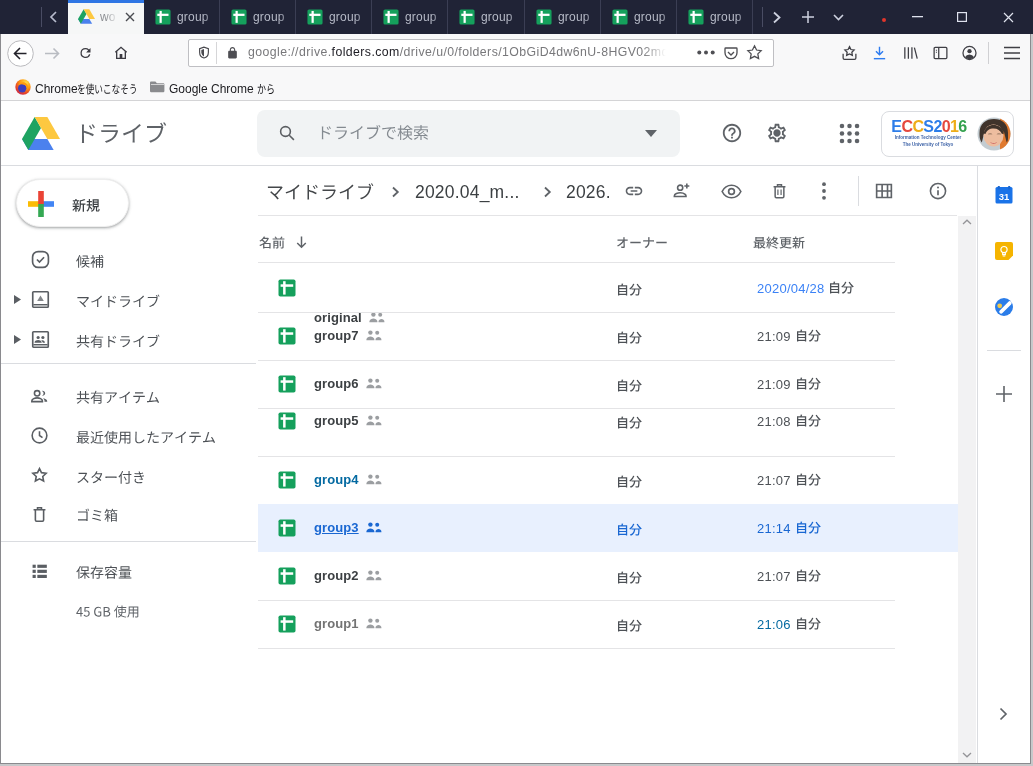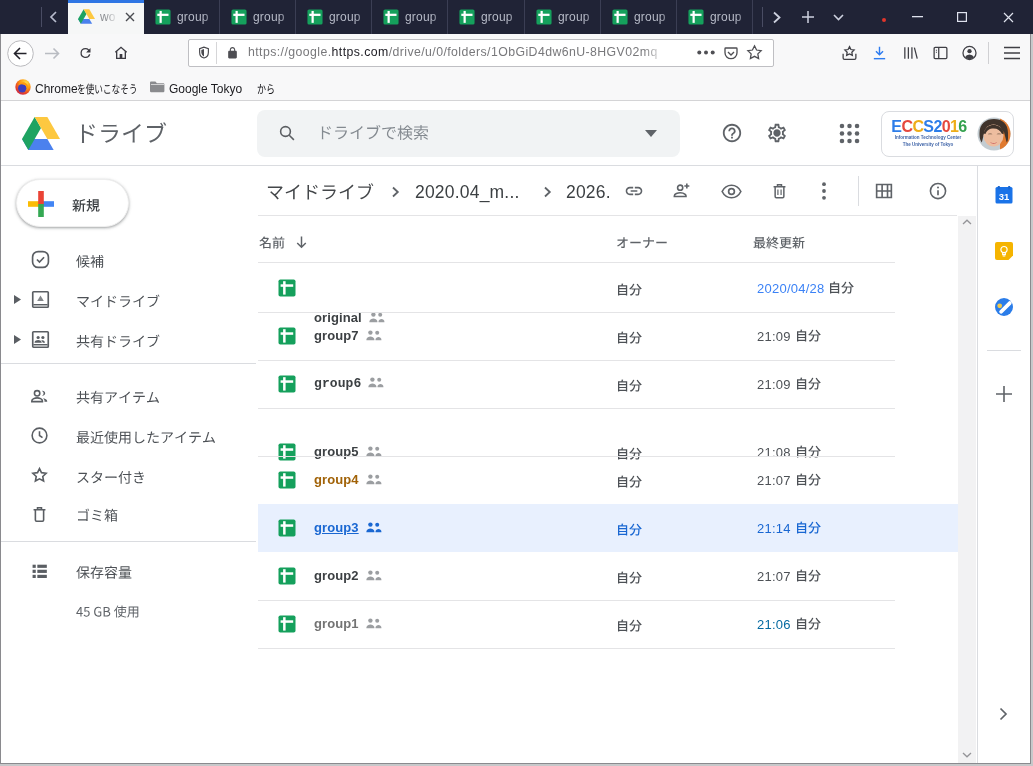--- a/index.html
+++ b/index.html
@@ -169,21 +169,21 @@
   </svg>
 <div id="urlbar"></div>
 <svg class="abs" style="left:197px;top:45px" width="14" height="16" viewBox="0 0 24 24">
     <path fill="none" stroke="#4a4a4f" stroke-width="2" d="M12 2 4.5 4.5v6c0 4.6 3.2 8.9 7.5 10 4.3-1.1 7.5-5.4 7.5-10v-6L12 2z"></path>
     <path fill="#4a4a4f" d="M12 5.2l-4.6 1.6v4.1c0 3.2 1.9 6.2 4.6 7.2V5.2z"></path>
   </svg>
 <div class="abs" style="left:216px;top:42px;width:1px;height:22px;background:#d6d6d8"></div>
 <svg class="abs" style="left:226px;top:46px" width="13" height="14" viewBox="0 0 24 24">
     <path fill="#4e4e53" d="M18 8h-1V6c0-2.76-2.24-5-5-5S7 3.24 7 6v2H6c-1.1 0-2 .9-2 2v10c0 1.1.9 2 2 2h12c1.1 0 2-.9 2-2V10c0-1.1-.9-2-2-2zM9 6c0-1.66 1.34-3 3-3s3 1.34 3 3v2H9V6z"></path>
   </svg>
-<div class="urltext"><span style="color:#78787b">https://google.</span><b>https.com</b><span style="color:#78787b">/drive/u/0/folders/1ObGiD4dw6nU-8HGV02mq</span></div>
+<div class="urltext"><span style="color:#78787b">google://drive.</span><b>folders.com</b><span style="color:#78787b">/drive/u/0/folders/1ObGiD4dw6nU-8HGV02mq</span></div>
 <div class="abs" style="left:643px;top:40px;width:27px;height:26px;background:linear-gradient(90deg,rgba(255,255,255,0),#fff 85%)"></div>
 <svg class="abs" style="left:697px;top:50px" width="18" height="5" viewBox="0 0 18 5">
     <circle cx="2.3" cy="2.5" r="2" fill="#4f4f54"></circle>
     <circle cx="9" cy="2.5" r="2" fill="#4f4f54"></circle>
     <circle cx="15.7" cy="2.5" r="2" fill="#4f4f54"></circle>
   </svg>
 <svg class="abs" style="left:723px;top:46px" width="16" height="16" viewBox="0 0 24 24">
     <path fill="none" stroke="#4e4e53" stroke-width="2" d="M4 3h16c.6 0 1 .4 1 1v6a9 9 0 0 1-18 0V4c0-.6.4-1 1-1z"></path>
     <path fill="none" stroke="#4e4e53" stroke-width="2" d="m7.5 9 4.5 4.5L16.5 9"></path>
   </svg>
@@ -231,21 +231,21 @@
 <path fill="#ffd93d" d="M9.5 1.5c1.5.4 3 1.5 3.8 3l-1.5.3c-.6-1.4-1.3-2.4-2.3-3.3z" opacity=".8"></path>
   </svg>
 <span class="abs" style="left:35px;top:82px;font-size:12px;color:#1b1b1f">Chrome</span>
 <svg style="position:absolute;left:77px;top:81px" width="61" height="18" viewBox="0 0 61 18">
     <path fill="#1b1b1f" transform="translate(0 12.5) scale(0.72 1)" d="M5.5 -9.5Q5.4 -9.1 5.3 -8.6Q5.2 -8.2 5 -7.6Q4.8 -7 4.4 -6.4Q4.1 -5.9 3.8 -5.4Q4 -5.5 4.3 -5.6Q4.6 -5.7 4.9 -5.8Q5.2 -5.8 5.4 -5.8Q6.1 -5.8 6.6 -5.4Q7.1 -5 7.1 -4.3Q7.1 -4.1 7.1 -3.7Q7.1 -3.4 7.1 -3Q7.1 -2.6 7.1 -2.2Q7.1 -1.9 7.1 -1.6H6.2Q6.2 -1.8 6.2 -2.1Q6.2 -2.5 6.2 -2.8Q6.2 -3.2 6.2 -3.5Q6.2 -3.8 6.2 -4.1Q6.2 -4.6 5.9 -4.8Q5.6 -5.1 5.1 -5.1Q4.5 -5.1 4 -4.8Q3.5 -4.6 3 -4.2Q2.8 -4 2.5 -3.6Q2.3 -3.3 2 -2.9L1.1 -3.6Q2 -4.4 2.6 -5.1Q3.2 -5.9 3.5 -6.5Q3.9 -7.1 4.1 -7.6Q4.3 -8.1 4.4 -8.6Q4.5 -9.1 4.5 -9.6ZM1.4 -8.2Q1.9 -8.1 2.5 -8.1Q3 -8.1 3.4 -8.1Q4.3 -8.1 5.2 -8.1Q6.1 -8.1 7 -8.2Q8 -8.3 8.8 -8.5L8.8 -7.6Q8.2 -7.5 7.5 -7.4Q6.8 -7.3 6.1 -7.3Q5.3 -7.3 4.6 -7.2Q4 -7.2 3.4 -7.2Q3.1 -7.2 2.8 -7.2Q2.5 -7.2 2.1 -7.3Q1.7 -7.3 1.4 -7.3ZM10.6 -5.3Q10.4 -5.3 10.2 -5.2Q10.1 -5.1 9.9 -5Q9.7 -5 9.5 -4.9Q8.9 -4.7 8.1 -4.3Q7.2 -4 6.4 -3.5Q5.8 -3.2 5.3 -2.9Q4.9 -2.6 4.6 -2.2Q4.3 -1.8 4.3 -1.4Q4.3 -1.1 4.5 -0.9Q4.7 -0.6 5 -0.5Q5.3 -0.4 5.6 -0.4Q6 -0.3 6.5 -0.3Q7.2 -0.3 8.1 -0.4Q9 -0.5 9.8 -0.6L9.8 0.3Q9.3 0.4 8.7 0.4Q8.2 0.5 7.6 0.5Q7 0.5 6.5 0.5Q5.6 0.5 4.9 0.4Q4.2 0.2 3.8 -0.2Q3.4 -0.6 3.4 -1.3Q3.4 -1.8 3.6 -2.3Q3.9 -2.7 4.3 -3.1Q4.7 -3.5 5.2 -3.8Q5.8 -4.1 6.3 -4.4Q6.9 -4.7 7.4 -4.9Q7.9 -5.1 8.4 -5.3Q8.8 -5.5 9.2 -5.7Q9.5 -5.8 9.7 -6Q9.9 -6.1 10.2 -6.2Z M15.9 -8.8H23.5V-7.9H15.9ZM17 -6V-4.2H22.3V-6ZM16.2 -6.7H23.2V-3.4H16.2ZM17 -3.2Q17.5 -2.2 18.5 -1.6Q19.5 -0.9 20.8 -0.4Q22.1 -0 23.7 0.2Q23.6 0.3 23.5 0.4Q23.4 0.6 23.3 0.7Q23.2 0.8 23.1 1Q21.5 0.7 20.2 0.3Q18.9 -0.2 17.9 -1Q16.8 -1.8 16.2 -2.9ZM19.2 -10H20.1V-4.7Q20.1 -4 20 -3.3Q19.9 -2.7 19.7 -2Q19.5 -1.4 19 -0.8Q18.6 -0.3 17.8 0.2Q17.1 0.7 16 1Q15.9 0.9 15.8 0.8Q15.7 0.6 15.6 0.5Q15.5 0.3 15.4 0.2Q16.5 -0 17.2 -0.4Q17.9 -0.8 18.3 -1.3Q18.7 -1.8 18.9 -2.4Q19.1 -2.9 19.1 -3.5Q19.2 -4.1 19.2 -4.7ZM15.3 -10.1 16.2 -9.8Q15.8 -8.8 15.2 -7.8Q14.7 -6.9 14 -6Q13.4 -5.1 12.8 -4.5Q12.7 -4.6 12.6 -4.7Q12.5 -4.9 12.4 -5.1Q12.3 -5.2 12.2 -5.4Q12.9 -5.9 13.4 -6.7Q14 -7.5 14.5 -8.3Q15 -9.2 15.3 -10.1ZM14.1 -7 14.9 -7.8 14.9 -7.8V1H14.1Z M26.7 -8.4Q26.7 -8.2 26.6 -8Q26.6 -7.8 26.6 -7.6Q26.6 -7.4 26.6 -7.2Q26.6 -6.8 26.6 -6.4Q26.6 -5.9 26.6 -5.4Q26.6 -4.9 26.7 -4.4Q26.8 -3.4 27 -2.6Q27.2 -1.9 27.5 -1.5Q27.9 -1 28.3 -1Q28.5 -1 28.7 -1.2Q29 -1.5 29.2 -1.8Q29.3 -2.2 29.5 -2.6Q29.7 -3 29.8 -3.5L30.5 -2.6Q30.2 -1.6 29.8 -1Q29.4 -0.4 29.1 -0.2Q28.7 0.1 28.3 0.1Q27.7 0.1 27.2 -0.3Q26.7 -0.7 26.3 -1.6Q25.9 -2.6 25.7 -4.1Q25.7 -4.7 25.6 -5.3Q25.6 -5.9 25.6 -6.4Q25.6 -7 25.6 -7.3Q25.6 -7.5 25.6 -7.9Q25.6 -8.2 25.5 -8.4ZM32.9 -8Q33.2 -7.6 33.5 -7.1Q33.8 -6.5 34.1 -5.9Q34.3 -5.3 34.5 -4.6Q34.7 -4 34.9 -3.3Q35 -2.7 35 -2.1L34.1 -1.7Q34 -2.5 33.8 -3.3Q33.7 -4.2 33.4 -5Q33.1 -5.8 32.8 -6.5Q32.4 -7.2 32 -7.7Z M38.8 -8.4Q39.5 -8.3 40.3 -8.3Q41.1 -8.3 42 -8.3Q42.6 -8.3 43.1 -8.3Q43.7 -8.3 44.3 -8.4Q44.8 -8.4 45.2 -8.4V-7.5Q44.8 -7.4 44.3 -7.4Q43.7 -7.4 43.1 -7.3Q42.6 -7.3 42 -7.3Q41.1 -7.3 40.3 -7.3Q39.5 -7.4 38.8 -7.4ZM39.3 -3.6Q39.2 -3.2 39.1 -2.9Q39.1 -2.6 39.1 -2.2Q39.1 -1.5 39.8 -1.1Q40.5 -0.7 41.9 -0.7Q42.7 -0.7 43.5 -0.7Q44.3 -0.8 44.9 -0.9Q45.6 -1 46 -1.2L46 -0.1Q45.6 -0 45 0.1Q44.3 0.2 43.6 0.2Q42.8 0.3 41.9 0.3Q40.7 0.3 39.9 0Q39 -0.2 38.5 -0.7Q38.1 -1.3 38.1 -2Q38.1 -2.5 38.2 -2.9Q38.2 -3.3 38.3 -3.7Z M49.2 -7.6Q49.5 -7.5 49.9 -7.5Q50.2 -7.5 50.6 -7.5Q51.3 -7.5 52 -7.6Q52.7 -7.6 53.4 -7.7Q54.1 -7.9 54.8 -8.1L54.9 -7.2Q54.3 -7.1 53.6 -6.9Q52.9 -6.8 52.1 -6.7Q51.4 -6.6 50.6 -6.6Q50.3 -6.6 49.9 -6.6Q49.6 -6.7 49.2 -6.7ZM53.4 -9.5Q53.3 -9.2 53.2 -8.8Q53.1 -8.3 53 -7.9Q52.9 -7.4 52.7 -7Q52.4 -6.1 52 -5.1Q51.6 -4.2 51.1 -3.3Q50.5 -2.4 50 -1.7L49.1 -2.2Q49.5 -2.7 49.9 -3.3Q50.3 -3.9 50.7 -4.5Q51 -5.2 51.3 -5.8Q51.6 -6.4 51.8 -7Q52 -7.5 52.2 -8.3Q52.3 -9 52.4 -9.6ZM56.2 -5.8Q56.2 -5.5 56.2 -5.2Q56.2 -4.9 56.2 -4.5Q56.2 -4.2 56.3 -3.8Q56.3 -3.3 56.3 -2.8Q56.3 -2.3 56.3 -1.9Q56.4 -1.4 56.4 -1.1Q56.4 -0.7 56.1 -0.3Q55.9 0.1 55.5 0.4Q55 0.6 54.3 0.6Q53.6 0.6 53.1 0.4Q52.5 0.2 52.2 -0.1Q51.9 -0.5 51.9 -1.1Q51.9 -1.7 52.2 -2.1Q52.5 -2.5 53 -2.7Q53.6 -2.9 54.3 -2.9Q55.3 -2.9 56.1 -2.6Q57 -2.4 57.6 -1.9Q58.3 -1.5 58.8 -1.1L58.3 -0.3Q57.9 -0.6 57.5 -0.9Q57.1 -1.2 56.6 -1.5Q56.1 -1.8 55.5 -2Q54.9 -2.2 54.2 -2.2Q53.6 -2.2 53.2 -1.9Q52.7 -1.6 52.7 -1.2Q52.7 -0.8 53.1 -0.5Q53.4 -0.3 54.1 -0.3Q54.6 -0.3 54.9 -0.4Q55.2 -0.6 55.4 -0.8Q55.5 -1.1 55.5 -1.4Q55.5 -1.8 55.5 -2.3Q55.4 -2.9 55.4 -3.5Q55.4 -4.1 55.4 -4.7Q55.3 -5.3 55.3 -5.8ZM58.6 -5.5Q58.3 -5.8 57.8 -6.1Q57.3 -6.4 56.8 -6.7Q56.3 -7 55.9 -7.2L56.4 -7.9Q56.7 -7.7 57.1 -7.5Q57.5 -7.3 57.9 -7.1Q58.3 -6.9 58.6 -6.7Q59 -6.5 59.2 -6.3Z M63.1 -9Q63.4 -8.9 63.6 -8.9Q63.8 -8.9 64.1 -8.9Q64.3 -8.9 64.6 -8.9Q65 -8.9 65.4 -9Q65.9 -9 66.3 -9Q66.8 -9 67.2 -9.1Q67.6 -9.1 67.8 -9.1Q68 -9.1 68.2 -9.2Q68.3 -9.2 68.4 -9.2L69 -8.5Q68.9 -8.5 68.7 -8.3Q68.5 -8.2 68.4 -8.1Q68.1 -7.9 67.8 -7.6Q67.4 -7.3 67 -6.9Q66.6 -6.6 66.2 -6.3Q65.8 -6 65.5 -5.7Q65.1 -5.4 64.8 -5.1Q65.7 -5.2 66.7 -5.3Q67.7 -5.4 68.7 -5.4Q69.7 -5.5 70.5 -5.5L70.5 -4.6Q69.6 -4.6 68.8 -4.6Q68 -4.6 67.5 -4.5Q67 -4.5 66.6 -4.3Q66.2 -4.1 65.9 -3.8Q65.6 -3.5 65.4 -3.1Q65.2 -2.7 65.2 -2.3Q65.2 -1.7 65.5 -1.3Q65.7 -0.9 66.2 -0.8Q66.7 -0.6 67.2 -0.5Q67.8 -0.4 68.2 -0.4Q68.6 -0.4 69 -0.5L68.8 0.5Q66.6 0.6 65.4 -0.1Q64.2 -0.7 64.2 -2.1Q64.2 -2.6 64.5 -3.1Q64.7 -3.5 65 -3.9Q65.3 -4.2 65.6 -4.4Q64.7 -4.3 63.5 -4.2Q62.4 -4 61.3 -3.9L61.2 -4.8Q61.7 -4.8 62.3 -4.9Q62.8 -4.9 63.3 -5Q63.8 -5.3 64.4 -5.8Q64.9 -6.2 65.5 -6.7Q66 -7.2 66.5 -7.6Q67 -8 67.3 -8.2Q67.1 -8.2 66.8 -8.2Q66.5 -8.2 66.1 -8.2Q65.7 -8.1 65.3 -8.1Q64.9 -8.1 64.6 -8.1Q64.3 -8.1 64.1 -8.1Q63.9 -8 63.6 -8Q63.4 -8 63.2 -8Z M80.6 -4Q80.6 -4.5 80.4 -4.9Q80.1 -5.3 79.7 -5.5Q79.2 -5.7 78.6 -5.7Q77.9 -5.7 77.3 -5.6Q76.7 -5.5 76.2 -5.4Q75.7 -5.2 75.3 -5.1Q75 -5 74.8 -4.9Q74.5 -4.8 74.3 -4.8L74 -5.9Q74.2 -5.9 74.5 -5.9Q74.8 -6 75.1 -6Q75.5 -6.1 76.1 -6.3Q76.7 -6.4 77.3 -6.5Q78 -6.6 78.7 -6.6Q79.5 -6.6 80.2 -6.3Q80.9 -6 81.3 -5.4Q81.7 -4.8 81.7 -4Q81.7 -3 81.2 -2.2Q80.8 -1.5 80.1 -0.9Q79.4 -0.3 78.4 0Q77.4 0.4 76.2 0.6L75.7 -0.3Q76.8 -0.5 77.7 -0.8Q78.6 -1.1 79.2 -1.5Q79.9 -1.9 80.3 -2.6Q80.6 -3.2 80.6 -4ZM75.6 -9.4Q76.1 -9.3 76.8 -9.2Q77.5 -9.1 78.2 -9Q78.9 -8.9 79.6 -8.9Q80.3 -8.8 80.7 -8.8L80.6 -7.9Q80.1 -8 79.4 -8Q78.7 -8.1 78 -8.1Q77.3 -8.2 76.6 -8.3Q76 -8.4 75.4 -8.5Z"></path>
   </svg>
 <svg class="abs" style="left:150px;top:80px" width="15" height="13" viewBox="0 0 24 20">
     <path fill="#8a8b8e" d="M2 2h7l2.5 3H22c1.1 0 2 .9 2 2v11a2 2 0 0 1-2 2H2a2 2 0 0 1-2-2V4c0-1.1.9-2 2-2z" transform="scale(.96)"></path>
     <path fill="#fff" d="M1.5 6.5h21V7.5h-21z"></path>
   </svg>
-<span class="abs" style="left:169px;top:82px;font-size:12px;color:#1b1b1f">Google Tokyo</span>
+<span class="abs" style="left:169px;top:82px;font-size:12px;color:#1b1b1f">Google Chrome</span>
 <svg style="position:absolute;left:257px;top:81px" width="19" height="18" viewBox="0 0 19 18">
     <path fill="#1b1b1f" transform="translate(0 12.5) scale(0.75 1)" d="M5.3 -9.4Q5.2 -9.2 5.2 -9Q5.1 -8.8 5.1 -8.7Q5.1 -8.4 5 -8.1Q4.9 -7.7 4.9 -7.3Q4.8 -6.9 4.7 -6.5Q4.6 -6 4.4 -5.3Q4.2 -4.7 4 -4Q3.8 -3.2 3.5 -2.5Q3.2 -1.8 2.8 -1Q2.5 -0.3 2.1 0.4L1.1 -0Q1.5 -0.6 1.9 -1.2Q2.2 -1.9 2.5 -2.7Q2.8 -3.4 3.1 -4.1Q3.3 -4.8 3.5 -5.5Q3.7 -6.1 3.8 -6.5Q3.9 -7.2 4 -8Q4.1 -8.8 4.1 -9.5ZM9.4 -8.1Q9.7 -7.7 10 -7.2Q10.3 -6.6 10.6 -6Q10.9 -5.4 11.2 -4.8Q11.4 -4.2 11.6 -3.8L10.6 -3.3Q10.5 -3.8 10.3 -4.4Q10.1 -5 9.8 -5.6Q9.5 -6.2 9.1 -6.8Q8.8 -7.3 8.5 -7.7ZM0.9 -6.7Q1.2 -6.7 1.5 -6.7Q1.7 -6.7 2 -6.7Q2.3 -6.7 2.7 -6.8Q3.1 -6.8 3.6 -6.8Q4.1 -6.9 4.6 -6.9Q5.1 -7 5.5 -7Q5.9 -7 6.2 -7Q6.7 -7 7.1 -6.9Q7.6 -6.7 7.8 -6.2Q8.1 -5.8 8.1 -5Q8.1 -4.3 8 -3.5Q8 -2.6 7.8 -1.9Q7.7 -1.2 7.4 -0.7Q7.1 -0.1 6.7 0.1Q6.2 0.3 5.7 0.3Q5.3 0.3 4.9 0.3Q4.5 0.2 4.2 0.2L4.1 -0.8Q4.3 -0.8 4.6 -0.7Q4.9 -0.6 5.1 -0.6Q5.4 -0.6 5.6 -0.6Q5.9 -0.6 6.2 -0.7Q6.4 -0.8 6.6 -1.2Q6.8 -1.6 6.9 -2.2Q7 -2.8 7.1 -3.5Q7.2 -4.2 7.2 -4.9Q7.2 -5.4 7 -5.7Q6.9 -6 6.6 -6.1Q6.3 -6.2 5.9 -6.2Q5.6 -6.2 5.1 -6.1Q4.6 -6.1 4 -6Q3.4 -6 2.9 -5.9Q2.4 -5.9 2.1 -5.8Q1.9 -5.8 1.6 -5.8Q1.3 -5.7 1 -5.7Z M16 -9.4Q16.4 -9.3 17 -9.1Q17.6 -9 18.3 -8.9Q19 -8.7 19.6 -8.6Q20.3 -8.5 20.7 -8.5L20.4 -7.6Q20.1 -7.6 19.6 -7.7Q19.1 -7.8 18.6 -7.9Q18 -8 17.5 -8.1Q16.9 -8.2 16.5 -8.3Q16.1 -8.4 15.8 -8.5ZM15.8 -7.2Q15.7 -6.9 15.6 -6.5Q15.6 -6 15.5 -5.5Q15.4 -5 15.4 -4.6Q15.3 -4.1 15.3 -3.8Q16.1 -4.6 17.1 -5Q18.1 -5.3 19.2 -5.3Q20.1 -5.3 20.8 -5Q21.5 -4.7 21.8 -4.1Q22.2 -3.5 22.2 -2.8Q22.2 -2 21.9 -1.3Q21.5 -0.7 20.7 -0.3Q19.9 0.2 18.7 0.4Q17.5 0.6 15.9 0.4L15.6 -0.6Q17.5 -0.3 18.7 -0.6Q20 -0.8 20.6 -1.4Q21.2 -2 21.2 -2.8Q21.2 -3.3 20.9 -3.7Q20.7 -4.1 20.2 -4.3Q19.7 -4.5 19.1 -4.5Q17.9 -4.5 17 -4.1Q16 -3.6 15.4 -2.9Q15.2 -2.7 15.2 -2.6Q15.1 -2.4 15 -2.3L14.1 -2.5Q14.2 -2.8 14.3 -3.3Q14.4 -3.8 14.4 -4.3Q14.5 -4.9 14.6 -5.4Q14.6 -6 14.7 -6.5Q14.7 -7 14.7 -7.4Z"></path>
   </svg>
 <div id="dheader"></div>
 <svg style="position:absolute;left:22px;top:117px" width="38" height="33" viewBox="0 0 1443 1250">
 <path fill="#4b81ee" d="M240.5 1250 0 833.3h962l240.5 416.7z"></path>
 <path fill="#1ea362" d="M481 0 0 833.3l240.5 416.7 481-833.4z"></path>
 <path fill="#fdc840" d="M1443 833.3 962 0H481l481 833.3z"></path>
   </svg>
 <svg style="position:absolute;left:75px;top:118px" width="93" height="34" viewBox="0 0 93 34">
@@ -478,35 +478,35 @@
         <path fill="#4d5156" transform="translate(0 13.5)" d="M2.8 -6.4H10.2V-5.2H2.8ZM2.8 -3.6H10.2V-2.4H2.8ZM2.8 -0.7H10.2V0.4H2.8ZM2 -9.2H11.2V1H9.9V-8.1H3.3V1.1H2ZM5.8 -11 7.2 -10.8Q7 -10.2 6.8 -9.6Q6.5 -9 6.3 -8.6L5.2 -8.8Q5.3 -9.1 5.4 -9.5Q5.5 -9.9 5.6 -10.3Q5.7 -10.7 5.8 -11Z M15.5 -6.1H22.7V-4.9H15.5ZM22.3 -6.1H23.6Q23.6 -6.1 23.6 -6Q23.6 -5.9 23.6 -5.8Q23.6 -5.6 23.6 -5.6Q23.5 -4.1 23.5 -3Q23.4 -1.9 23.3 -1.2Q23.2 -0.5 23.1 -0.1Q23 0.3 22.8 0.5Q22.6 0.7 22.3 0.9Q22.1 1 21.7 1Q21.4 1 20.8 1Q20.3 1 19.7 1Q19.7 0.7 19.6 0.4Q19.5 0 19.3 -0.2Q19.9 -0.2 20.4 -0.2Q20.9 -0.1 21.1 -0.1Q21.3 -0.1 21.5 -0.2Q21.6 -0.2 21.7 -0.3Q21.9 -0.5 22 -1.1Q22.1 -1.7 22.2 -2.8Q22.3 -4 22.3 -5.9ZM17.1 -10.8 18.4 -10.4Q18 -9.3 17.3 -8.2Q16.6 -7.2 15.9 -6.4Q15.1 -5.5 14.3 -4.9Q14.2 -5 14 -5.2Q13.8 -5.4 13.6 -5.6Q13.4 -5.7 13.2 -5.8Q14.1 -6.4 14.8 -7.2Q15.5 -7.9 16.1 -8.8Q16.7 -9.8 17.1 -10.8ZM21.8 -10.8Q22.1 -10.1 22.6 -9.5Q23 -8.8 23.6 -8.2Q24.1 -7.6 24.7 -7Q25.2 -6.5 25.8 -6.1Q25.6 -6 25.4 -5.8Q25.2 -5.6 25 -5.4Q24.8 -5.2 24.7 -5Q24.2 -5.5 23.6 -6.1Q23.1 -6.7 22.5 -7.4Q22 -8.1 21.5 -8.8Q21 -9.6 20.6 -10.3ZM18 -5.8H19.4Q19.3 -4.7 19 -3.7Q18.8 -2.6 18.3 -1.7Q17.9 -0.8 17 -0.1Q16.1 0.7 14.7 1.2Q14.7 1 14.5 0.8Q14.4 0.6 14.2 0.4Q14.1 0.2 13.9 0.1Q15.2 -0.4 16 -1Q16.8 -1.6 17.2 -2.4Q17.6 -3.2 17.8 -4Q17.9 -4.9 18 -5.8Z"></path>
       </svg></div>
   </div>
 <div class="hline" style="left:258px;top:360px;width:637px"></div>
 <div class="row" style="top:360px">
     <svg style="position:absolute;left:20px;top:15px;" width="18" height="18" viewBox="0 0 18 18">
       <rect x="0.5" y="0.5" width="17" height="17" rx="1.8" fill="#15a05c"></rect>
       <rect x="5.1" y="2.2" width="2.5" height="13.4" fill="#fff"></rect>
       <rect x="2.6" y="5.3" width="12.6" height="2.5" fill="#fff"></rect>
     </svg>
-    <div class="fname" style="color:#3c4043;font-family:Liberation Mono, monospace;">group6<svg class="ppl" width="16" height="11" viewBox="0 0 16 11">
+    <div class="fname" style="color:#3c4043;">group6<svg class="ppl" width="16" height="11" viewBox="0 0 16 11">
         <circle cx="4.4" cy="2.6" r="2.2" fill="#5f6368"></circle>
         <circle cx="11.2" cy="2.7" r="2" fill="#5f6368"></circle>
         <path fill="#5f6368" d="M.4 10.3v-.7c0-2 2.6-3.1 4-3.1s4 1.1 4 3.1v.7z"></path>
         <path fill="#5f6368" d="M9.5 10.3v-.9c0-1.5 1.7-2.5 3-2.5s2.9 1 2.9 2.5v.9z"></path>
       </svg></div>
     <div class="abs" style="left:358px;top:17px"><svg style="vertical-align:middle;position:static;top:0px" width="27" height="19" viewBox="0 0 27 19">
         <path fill="#4d5156" transform="translate(0 13.5)" d="M2.8 -6.4H10.2V-5.2H2.8ZM2.8 -3.6H10.2V-2.4H2.8ZM2.8 -0.7H10.2V0.4H2.8ZM2 -9.2H11.2V1H9.9V-8.1H3.3V1.1H2ZM5.8 -11 7.2 -10.8Q7 -10.2 6.8 -9.6Q6.5 -9 6.3 -8.6L5.2 -8.8Q5.3 -9.1 5.4 -9.5Q5.5 -9.9 5.6 -10.3Q5.7 -10.7 5.8 -11Z M15.5 -6.1H22.7V-4.9H15.5ZM22.3 -6.1H23.6Q23.6 -6.1 23.6 -6Q23.6 -5.9 23.6 -5.8Q23.6 -5.6 23.6 -5.6Q23.5 -4.1 23.5 -3Q23.4 -1.9 23.3 -1.2Q23.2 -0.5 23.1 -0.1Q23 0.3 22.8 0.5Q22.6 0.7 22.3 0.9Q22.1 1 21.7 1Q21.4 1 20.8 1Q20.3 1 19.7 1Q19.7 0.7 19.6 0.4Q19.5 0 19.3 -0.2Q19.9 -0.2 20.4 -0.2Q20.9 -0.1 21.1 -0.1Q21.3 -0.1 21.5 -0.2Q21.6 -0.2 21.7 -0.3Q21.9 -0.5 22 -1.1Q22.1 -1.7 22.2 -2.8Q22.3 -4 22.3 -5.9ZM17.1 -10.8 18.4 -10.4Q18 -9.3 17.3 -8.2Q16.6 -7.2 15.9 -6.4Q15.1 -5.5 14.3 -4.9Q14.2 -5 14 -5.2Q13.8 -5.4 13.6 -5.6Q13.4 -5.7 13.2 -5.8Q14.1 -6.4 14.8 -7.2Q15.5 -7.9 16.1 -8.8Q16.7 -9.8 17.1 -10.8ZM21.8 -10.8Q22.1 -10.1 22.6 -9.5Q23 -8.8 23.6 -8.2Q24.1 -7.6 24.7 -7Q25.2 -6.5 25.8 -6.1Q25.6 -6 25.4 -5.8Q25.2 -5.6 25 -5.4Q24.8 -5.2 24.7 -5Q24.2 -5.5 23.6 -6.1Q23.1 -6.7 22.5 -7.4Q22 -8.1 21.5 -8.8Q21 -9.6 20.6 -10.3ZM18 -5.8H19.4Q19.3 -4.7 19 -3.7Q18.8 -2.6 18.3 -1.7Q17.9 -0.8 17 -0.1Q16.1 0.7 14.7 1.2Q14.7 1 14.5 0.8Q14.4 0.6 14.2 0.4Q14.1 0.2 13.9 0.1Q15.2 -0.4 16 -1Q16.8 -1.6 17.2 -2.4Q17.6 -3.2 17.8 -4Q17.9 -4.9 18 -5.8Z"></path>
       </svg></div>
     <div class="fdate" style="color:#4d5156">21:09 <svg style="vertical-align:middle;position:relative;top:-1px" width="27" height="19" viewBox="0 0 27 19">
         <path fill="#4d5156" transform="translate(0 13.5)" d="M2.8 -6.4H10.2V-5.2H2.8ZM2.8 -3.6H10.2V-2.4H2.8ZM2.8 -0.7H10.2V0.4H2.8ZM2 -9.2H11.2V1H9.9V-8.1H3.3V1.1H2ZM5.8 -11 7.2 -10.8Q7 -10.2 6.8 -9.6Q6.5 -9 6.3 -8.6L5.2 -8.8Q5.3 -9.1 5.4 -9.5Q5.5 -9.9 5.6 -10.3Q5.7 -10.7 5.8 -11Z M15.5 -6.1H22.7V-4.9H15.5ZM22.3 -6.1H23.6Q23.6 -6.1 23.6 -6Q23.6 -5.9 23.6 -5.8Q23.6 -5.6 23.6 -5.6Q23.5 -4.1 23.5 -3Q23.4 -1.9 23.3 -1.2Q23.2 -0.5 23.1 -0.1Q23 0.3 22.8 0.5Q22.6 0.7 22.3 0.9Q22.1 1 21.7 1Q21.4 1 20.8 1Q20.3 1 19.7 1Q19.7 0.7 19.6 0.4Q19.5 0 19.3 -0.2Q19.9 -0.2 20.4 -0.2Q20.9 -0.1 21.1 -0.1Q21.3 -0.1 21.5 -0.2Q21.6 -0.2 21.7 -0.3Q21.9 -0.5 22 -1.1Q22.1 -1.7 22.2 -2.8Q22.3 -4 22.3 -5.9ZM17.1 -10.8 18.4 -10.4Q18 -9.3 17.3 -8.2Q16.6 -7.2 15.9 -6.4Q15.1 -5.5 14.3 -4.9Q14.2 -5 14 -5.2Q13.8 -5.4 13.6 -5.6Q13.4 -5.7 13.2 -5.8Q14.1 -6.4 14.8 -7.2Q15.5 -7.9 16.1 -8.8Q16.7 -9.8 17.1 -10.8ZM21.8 -10.8Q22.1 -10.1 22.6 -9.5Q23 -8.8 23.6 -8.2Q24.1 -7.6 24.7 -7Q25.2 -6.5 25.8 -6.1Q25.6 -6 25.4 -5.8Q25.2 -5.6 25 -5.4Q24.8 -5.2 24.7 -5Q24.2 -5.5 23.6 -6.1Q23.1 -6.7 22.5 -7.4Q22 -8.1 21.5 -8.8Q21 -9.6 20.6 -10.3ZM18 -5.8H19.4Q19.3 -4.7 19 -3.7Q18.8 -2.6 18.3 -1.7Q17.9 -0.8 17 -0.1Q16.1 0.7 14.7 1.2Q14.7 1 14.5 0.8Q14.4 0.6 14.2 0.4Q14.1 0.2 13.9 0.1Q15.2 -0.4 16 -1Q16.8 -1.6 17.2 -2.4Q17.6 -3.2 17.8 -4Q17.9 -4.9 18 -5.8Z"></path>
       </svg></div>
   </div>
 <div class="hline" style="left:258px;top:408px;width:637px"></div>
-<div class="row" style="top:428px">
+<div class="row" style="top:397px">
     <svg style="position:absolute;left:20px;top:15px;" width="18" height="18" viewBox="0 0 18 18">
       <rect x="0.5" y="0.5" width="17" height="17" rx="1.8" fill="#15a05c"></rect>
       <rect x="5.1" y="2.2" width="2.5" height="13.4" fill="#fff"></rect>
       <rect x="2.6" y="5.3" width="12.6" height="2.5" fill="#fff"></rect>
     </svg>
     <div class="fname" style="color:#3c4043;">group5<svg class="ppl" width="16" height="11" viewBox="0 0 16 11">
         <circle cx="4.4" cy="2.6" r="2.2" fill="#5f6368"></circle>
         <circle cx="11.2" cy="2.7" r="2" fill="#5f6368"></circle>
         <path fill="#5f6368" d="M.4 10.3v-.7c0-2 2.6-3.1 4-3.1s4 1.1 4 3.1v.7z"></path>
         <path fill="#5f6368" d="M9.5 10.3v-.9c0-1.5 1.7-2.5 3-2.5s2.9 1 2.9 2.5v.9z"></path>
@@ -518,21 +518,21 @@
         <path fill="#4d5156" transform="translate(0 13.5)" d="M2.8 -6.4H10.2V-5.2H2.8ZM2.8 -3.6H10.2V-2.4H2.8ZM2.8 -0.7H10.2V0.4H2.8ZM2 -9.2H11.2V1H9.9V-8.1H3.3V1.1H2ZM5.8 -11 7.2 -10.8Q7 -10.2 6.8 -9.6Q6.5 -9 6.3 -8.6L5.2 -8.8Q5.3 -9.1 5.4 -9.5Q5.5 -9.9 5.6 -10.3Q5.7 -10.7 5.8 -11Z M15.5 -6.1H22.7V-4.9H15.5ZM22.3 -6.1H23.6Q23.6 -6.1 23.6 -6Q23.6 -5.9 23.6 -5.8Q23.6 -5.6 23.6 -5.6Q23.5 -4.1 23.5 -3Q23.4 -1.9 23.3 -1.2Q23.2 -0.5 23.1 -0.1Q23 0.3 22.8 0.5Q22.6 0.7 22.3 0.9Q22.1 1 21.7 1Q21.4 1 20.8 1Q20.3 1 19.7 1Q19.7 0.7 19.6 0.4Q19.5 0 19.3 -0.2Q19.9 -0.2 20.4 -0.2Q20.9 -0.1 21.1 -0.1Q21.3 -0.1 21.5 -0.2Q21.6 -0.2 21.7 -0.3Q21.9 -0.5 22 -1.1Q22.1 -1.7 22.2 -2.8Q22.3 -4 22.3 -5.9ZM17.1 -10.8 18.4 -10.4Q18 -9.3 17.3 -8.2Q16.6 -7.2 15.9 -6.4Q15.1 -5.5 14.3 -4.9Q14.2 -5 14 -5.2Q13.8 -5.4 13.6 -5.6Q13.4 -5.7 13.2 -5.8Q14.1 -6.4 14.8 -7.2Q15.5 -7.9 16.1 -8.8Q16.7 -9.8 17.1 -10.8ZM21.8 -10.8Q22.1 -10.1 22.6 -9.5Q23 -8.8 23.6 -8.2Q24.1 -7.6 24.7 -7Q25.2 -6.5 25.8 -6.1Q25.6 -6 25.4 -5.8Q25.2 -5.6 25 -5.4Q24.8 -5.2 24.7 -5Q24.2 -5.5 23.6 -6.1Q23.1 -6.7 22.5 -7.4Q22 -8.1 21.5 -8.8Q21 -9.6 20.6 -10.3ZM18 -5.8H19.4Q19.3 -4.7 19 -3.7Q18.8 -2.6 18.3 -1.7Q17.9 -0.8 17 -0.1Q16.1 0.7 14.7 1.2Q14.7 1 14.5 0.8Q14.4 0.6 14.2 0.4Q14.1 0.2 13.9 0.1Q15.2 -0.4 16 -1Q16.8 -1.6 17.2 -2.4Q17.6 -3.2 17.8 -4Q17.9 -4.9 18 -5.8Z"></path>
       </svg></div>
   </div>
 <div class="hline" style="left:258px;top:456px;width:637px"></div>
 <div class="row" style="top:456px">
     <svg style="position:absolute;left:20px;top:15px;" width="18" height="18" viewBox="0 0 18 18">
       <rect x="0.5" y="0.5" width="17" height="17" rx="1.8" fill="#15a05c"></rect>
       <rect x="5.1" y="2.2" width="2.5" height="13.4" fill="#fff"></rect>
       <rect x="2.6" y="5.3" width="12.6" height="2.5" fill="#fff"></rect>
     </svg>
-    <div class="fname" style="color:#a16207;">group4<svg class="ppl" width="16" height="11" viewBox="0 0 16 11">
+    <div class="fname" style="color:#0369a1;">group4<svg class="ppl" width="16" height="11" viewBox="0 0 16 11">
         <circle cx="4.4" cy="2.6" r="2.2" fill="#5f6368"></circle>
         <circle cx="11.2" cy="2.7" r="2" fill="#5f6368"></circle>
         <path fill="#5f6368" d="M.4 10.3v-.7c0-2 2.6-3.1 4-3.1s4 1.1 4 3.1v.7z"></path>
         <path fill="#5f6368" d="M9.5 10.3v-.9c0-1.5 1.7-2.5 3-2.5s2.9 1 2.9 2.5v.9z"></path>
       </svg></div>
     <div class="abs" style="left:358px;top:17px"><svg style="vertical-align:middle;position:static;top:0px" width="27" height="19" viewBox="0 0 27 19">
         <path fill="#4d5156" transform="translate(0 13.5)" d="M2.8 -6.4H10.2V-5.2H2.8ZM2.8 -3.6H10.2V-2.4H2.8ZM2.8 -0.7H10.2V0.4H2.8ZM2 -9.2H11.2V1H9.9V-8.1H3.3V1.1H2ZM5.8 -11 7.2 -10.8Q7 -10.2 6.8 -9.6Q6.5 -9 6.3 -8.6L5.2 -8.8Q5.3 -9.1 5.4 -9.5Q5.5 -9.9 5.6 -10.3Q5.7 -10.7 5.8 -11Z M15.5 -6.1H22.7V-4.9H15.5ZM22.3 -6.1H23.6Q23.6 -6.1 23.6 -6Q23.6 -5.9 23.6 -5.8Q23.6 -5.6 23.6 -5.6Q23.5 -4.1 23.5 -3Q23.4 -1.9 23.3 -1.2Q23.2 -0.5 23.1 -0.1Q23 0.3 22.8 0.5Q22.6 0.7 22.3 0.9Q22.1 1 21.7 1Q21.4 1 20.8 1Q20.3 1 19.7 1Q19.7 0.7 19.6 0.4Q19.5 0 19.3 -0.2Q19.9 -0.2 20.4 -0.2Q20.9 -0.1 21.1 -0.1Q21.3 -0.1 21.5 -0.2Q21.6 -0.2 21.7 -0.3Q21.9 -0.5 22 -1.1Q22.1 -1.7 22.2 -2.8Q22.3 -4 22.3 -5.9ZM17.1 -10.8 18.4 -10.4Q18 -9.3 17.3 -8.2Q16.6 -7.2 15.9 -6.4Q15.1 -5.5 14.3 -4.9Q14.2 -5 14 -5.2Q13.8 -5.4 13.6 -5.6Q13.4 -5.7 13.2 -5.8Q14.1 -6.4 14.8 -7.2Q15.5 -7.9 16.1 -8.8Q16.7 -9.8 17.1 -10.8ZM21.8 -10.8Q22.1 -10.1 22.6 -9.5Q23 -8.8 23.6 -8.2Q24.1 -7.6 24.7 -7Q25.2 -6.5 25.8 -6.1Q25.6 -6 25.4 -5.8Q25.2 -5.6 25 -5.4Q24.8 -5.2 24.7 -5Q24.2 -5.5 23.6 -6.1Q23.1 -6.7 22.5 -7.4Q22 -8.1 21.5 -8.8Q21 -9.6 20.6 -10.3ZM18 -5.8H19.4Q19.3 -4.7 19 -3.7Q18.8 -2.6 18.3 -1.7Q17.9 -0.8 17 -0.1Q16.1 0.7 14.7 1.2Q14.7 1 14.5 0.8Q14.4 0.6 14.2 0.4Q14.1 0.2 13.9 0.1Q15.2 -0.4 16 -1Q16.8 -1.6 17.2 -2.4Q17.6 -3.2 17.8 -4Q17.9 -4.9 18 -5.8Z"></path>
       </svg></div>
     <div class="fdate" style="color:#4d5156">21:07 <svg style="vertical-align:middle;position:relative;top:-1px" width="27" height="19" viewBox="0 0 27 19">
         <path fill="#4d5156" transform="translate(0 13.5)" d="M2.8 -6.4H10.2V-5.2H2.8ZM2.8 -3.6H10.2V-2.4H2.8ZM2.8 -0.7H10.2V0.4H2.8ZM2 -9.2H11.2V1H9.9V-8.1H3.3V1.1H2ZM5.8 -11 7.2 -10.8Q7 -10.2 6.8 -9.6Q6.5 -9 6.3 -8.6L5.2 -8.8Q5.3 -9.1 5.4 -9.5Q5.5 -9.9 5.6 -10.3Q5.7 -10.7 5.8 -11Z M15.5 -6.1H22.7V-4.9H15.5ZM22.3 -6.1H23.6Q23.6 -6.1 23.6 -6Q23.6 -5.9 23.6 -5.8Q23.6 -5.6 23.6 -5.6Q23.5 -4.1 23.5 -3Q23.4 -1.9 23.3 -1.2Q23.2 -0.5 23.1 -0.1Q23 0.3 22.8 0.5Q22.6 0.7 22.3 0.9Q22.1 1 21.7 1Q21.4 1 20.8 1Q20.3 1 19.7 1Q19.7 0.7 19.6 0.4Q19.5 0 19.3 -0.2Q19.9 -0.2 20.4 -0.2Q20.9 -0.1 21.1 -0.1Q21.3 -0.1 21.5 -0.2Q21.6 -0.2 21.7 -0.3Q21.9 -0.5 22 -1.1Q22.1 -1.7 22.2 -2.8Q22.3 -4 22.3 -5.9ZM17.1 -10.8 18.4 -10.4Q18 -9.3 17.3 -8.2Q16.6 -7.2 15.9 -6.4Q15.1 -5.5 14.3 -4.9Q14.2 -5 14 -5.2Q13.8 -5.4 13.6 -5.6Q13.4 -5.7 13.2 -5.8Q14.1 -6.4 14.8 -7.2Q15.5 -7.9 16.1 -8.8Q16.7 -9.8 17.1 -10.8ZM21.8 -10.8Q22.1 -10.1 22.6 -9.5Q23 -8.8 23.6 -8.2Q24.1 -7.6 24.7 -7Q25.2 -6.5 25.8 -6.1Q25.6 -6 25.4 -5.8Q25.2 -5.6 25 -5.4Q24.8 -5.2 24.7 -5Q24.2 -5.5 23.6 -6.1Q23.1 -6.7 22.5 -7.4Q22 -8.1 21.5 -8.8Q21 -9.6 20.6 -10.3ZM18 -5.8H19.4Q19.3 -4.7 19 -3.7Q18.8 -2.6 18.3 -1.7Q17.9 -0.8 17 -0.1Q16.1 0.7 14.7 1.2Q14.7 1 14.5 0.8Q14.4 0.6 14.2 0.4Q14.1 0.2 13.9 0.1Q15.2 -0.4 16 -1Q16.8 -1.6 17.2 -2.4Q17.6 -3.2 17.8 -4Q17.9 -4.9 18 -5.8Z"></path>

